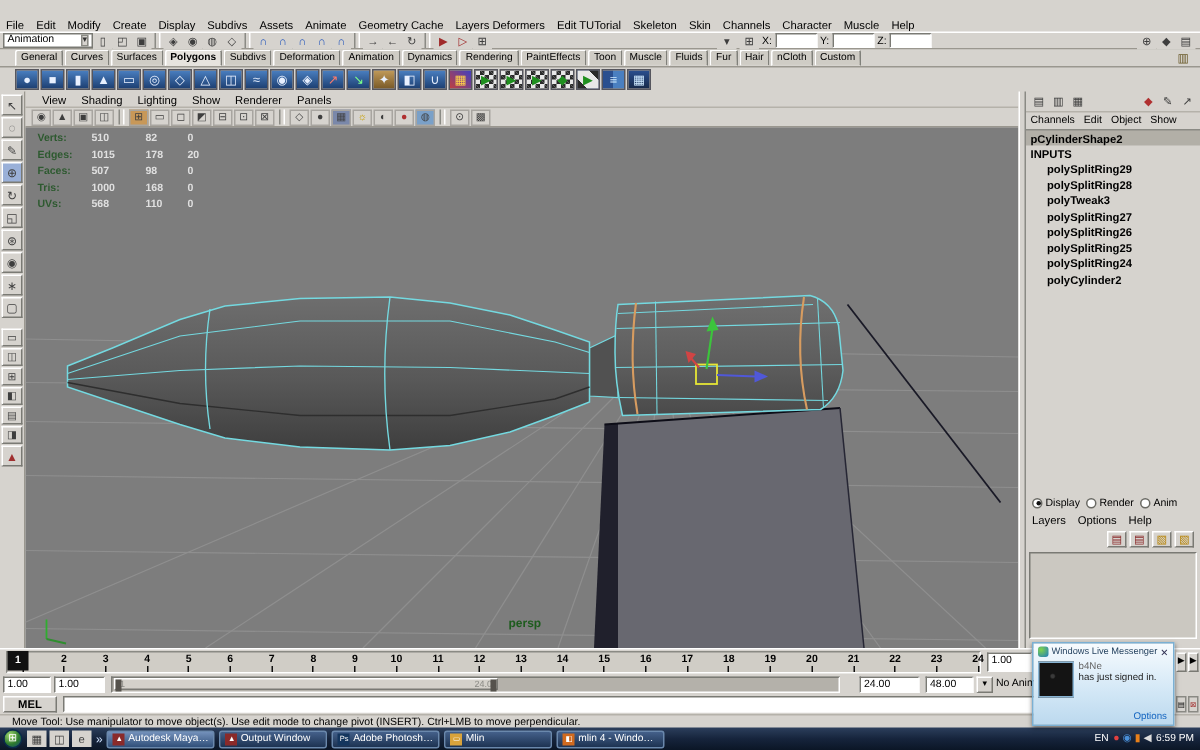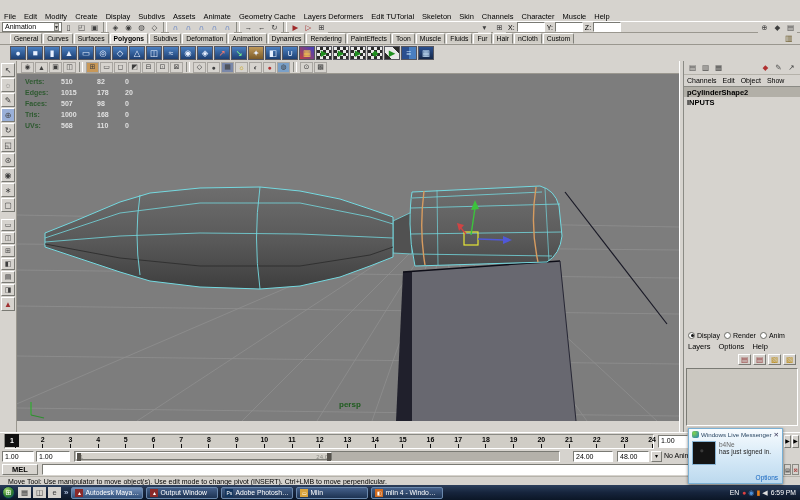--- a/index.html
+++ b/index.html
@@ -372,20 +372,28 @@
           <span>▤</span>
         </span><span class="tile">
           <span>◨</span>
         </span></span>
     <span style="margin-top:auto;display:contents;"><span class="tile">
           <span style="color: rgb(160, 48, 48);">▲</span>
         </span></span>
   </div>
 
   <div id="viewport" class="abs">
+    <div id="vp-menu">
+        <span>View</span>
+        <span>Shading</span>
+        <span>Lighting</span>
+        <span>Show</span>
+        <span>Renderer</span>
+        <span>Panels</span>
+      </div>
     <div id="vp-toolbar">
         <span class="tile">
           <span>◉</span>
         </span>
         <span class="tile">
           <span>▲</span>
         </span>
         <span class="tile">
           <span>▣</span>
         </span>
@@ -592,20 +600,30 @@
         </span>
     </div>
     <div id="cb-menu">
         <span>Channels</span>
         <span>Edit</span>
         <span>Object</span>
         <span>Show</span>
       </div>
     <div id="cb-object">pCylinderShape2</div>
     <div id="cb-section">INPUTS</div>
+    <div id="cb-list">
+        <div>polySplitRing29</div>
+        <div>polySplitRing28</div>
+        <div>polyTweak3</div>
+        <div>polySplitRing27</div>
+        <div>polySplitRing26</div>
+        <div>polySplitRing25</div>
+        <div>polySplitRing24</div>
+        <div>polyCylinder2</div>
+      </div>
 
     <div id="layer-editor">
       <div id="layer-radios">
           <span class="radio-item">
             <i class="radio on"></i>
             <span>Display</span>
           </span>
           <span class="radio-item">
             <i class="radio"></i>
             <span>Render</span>

